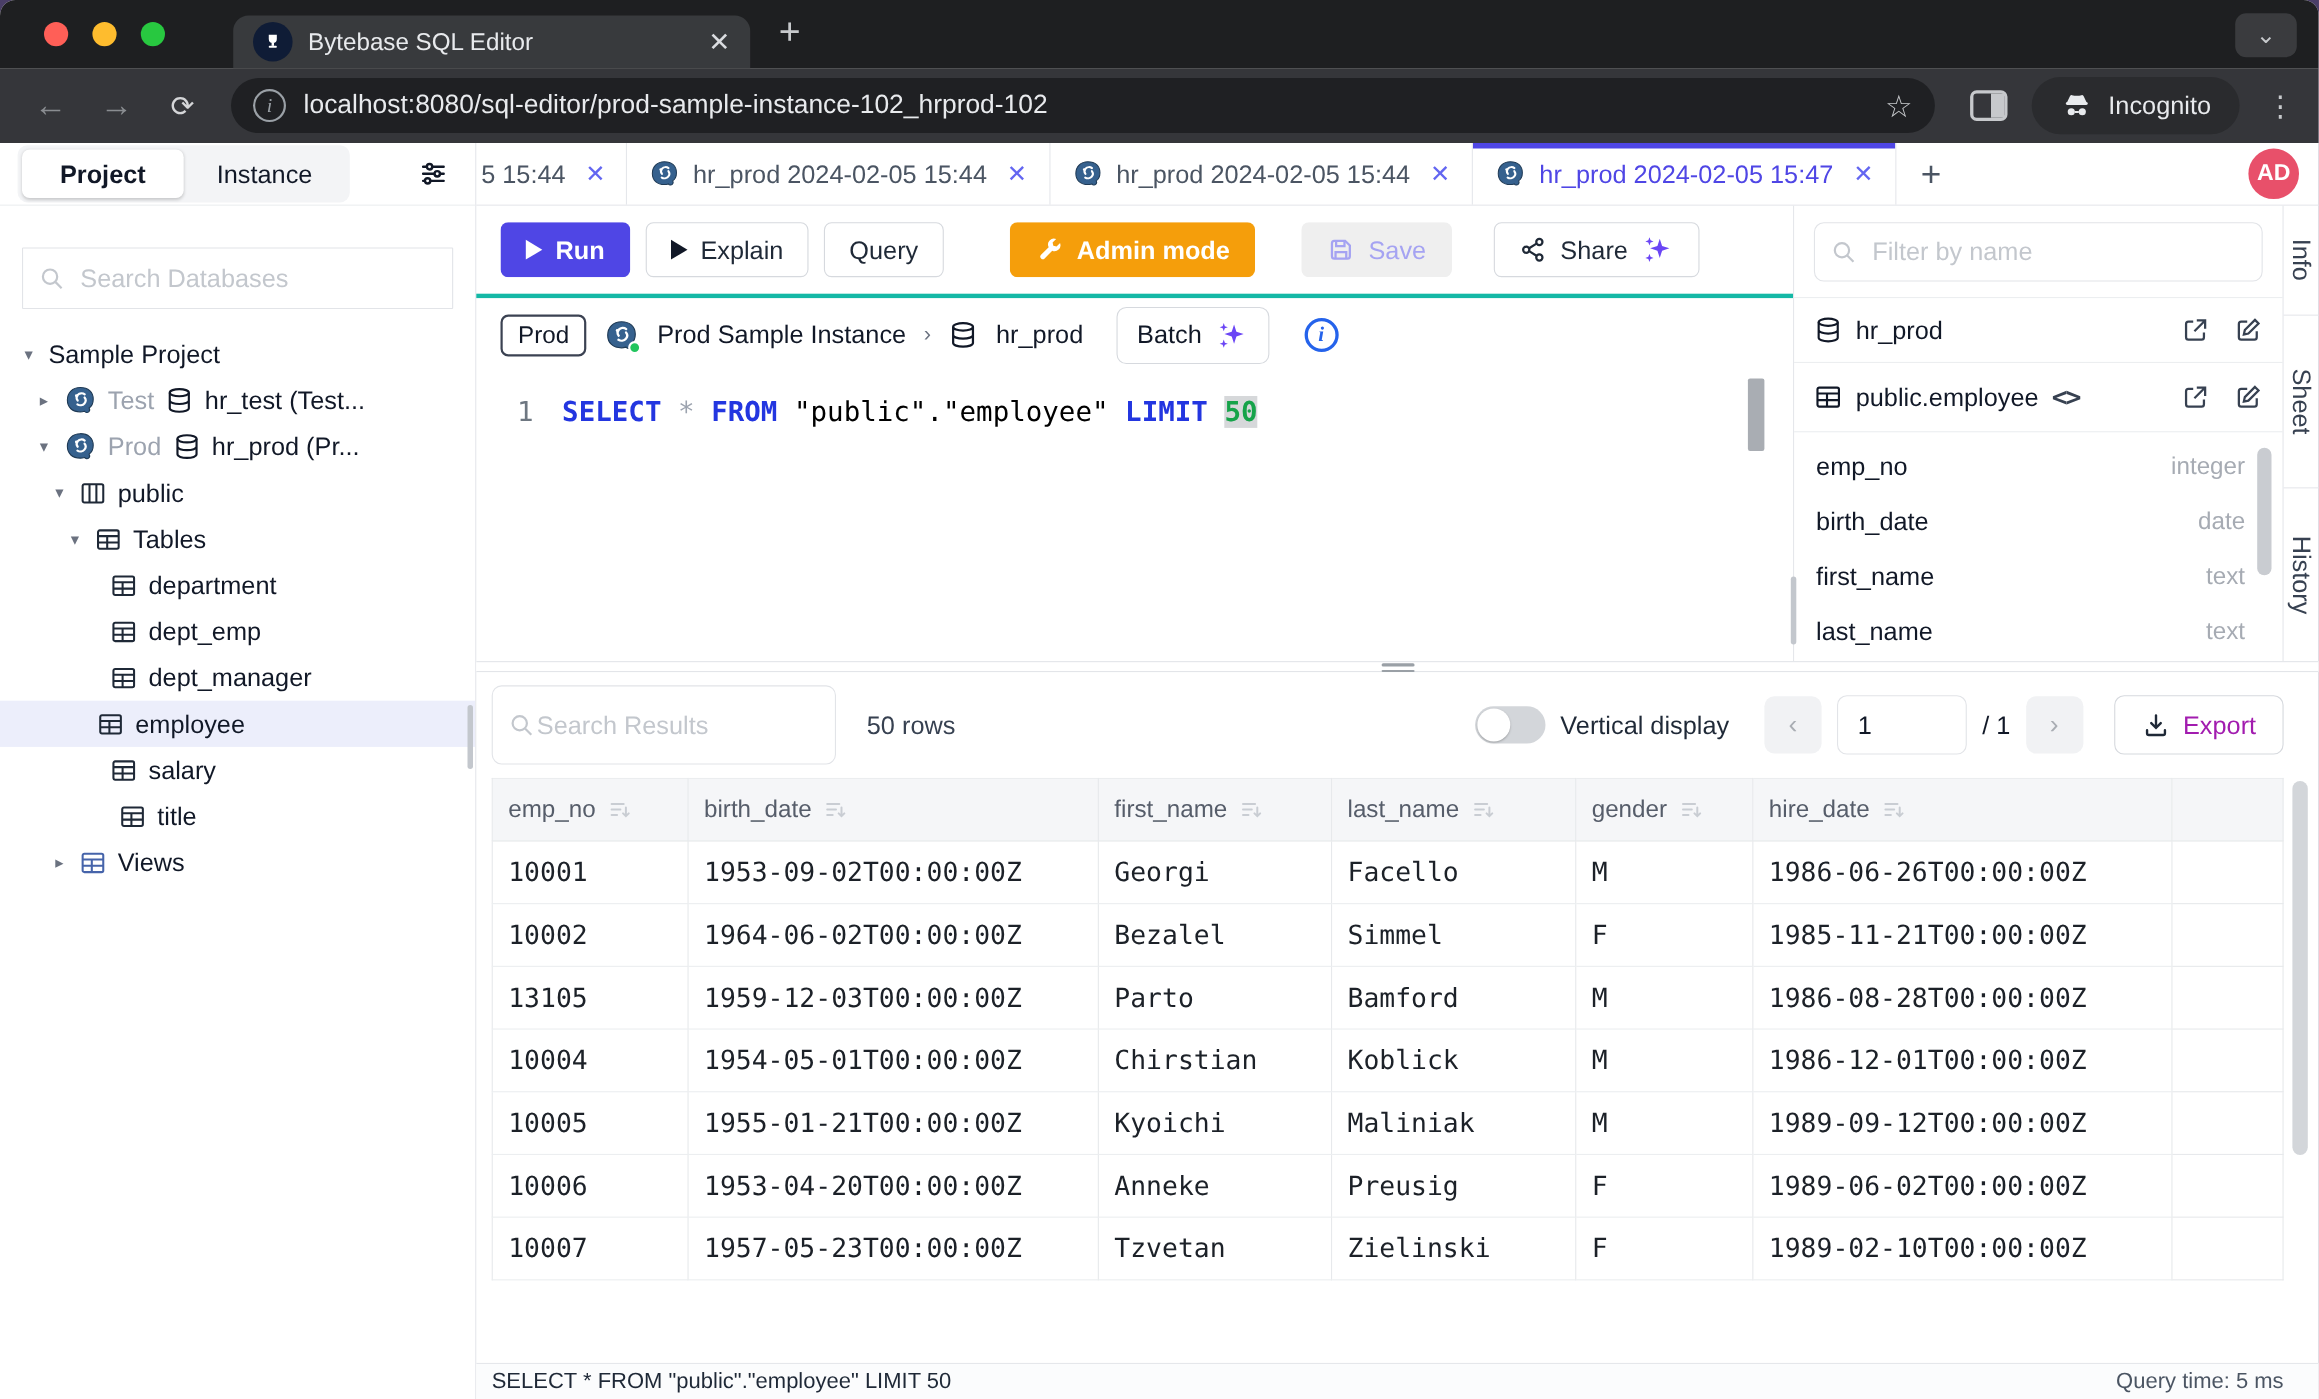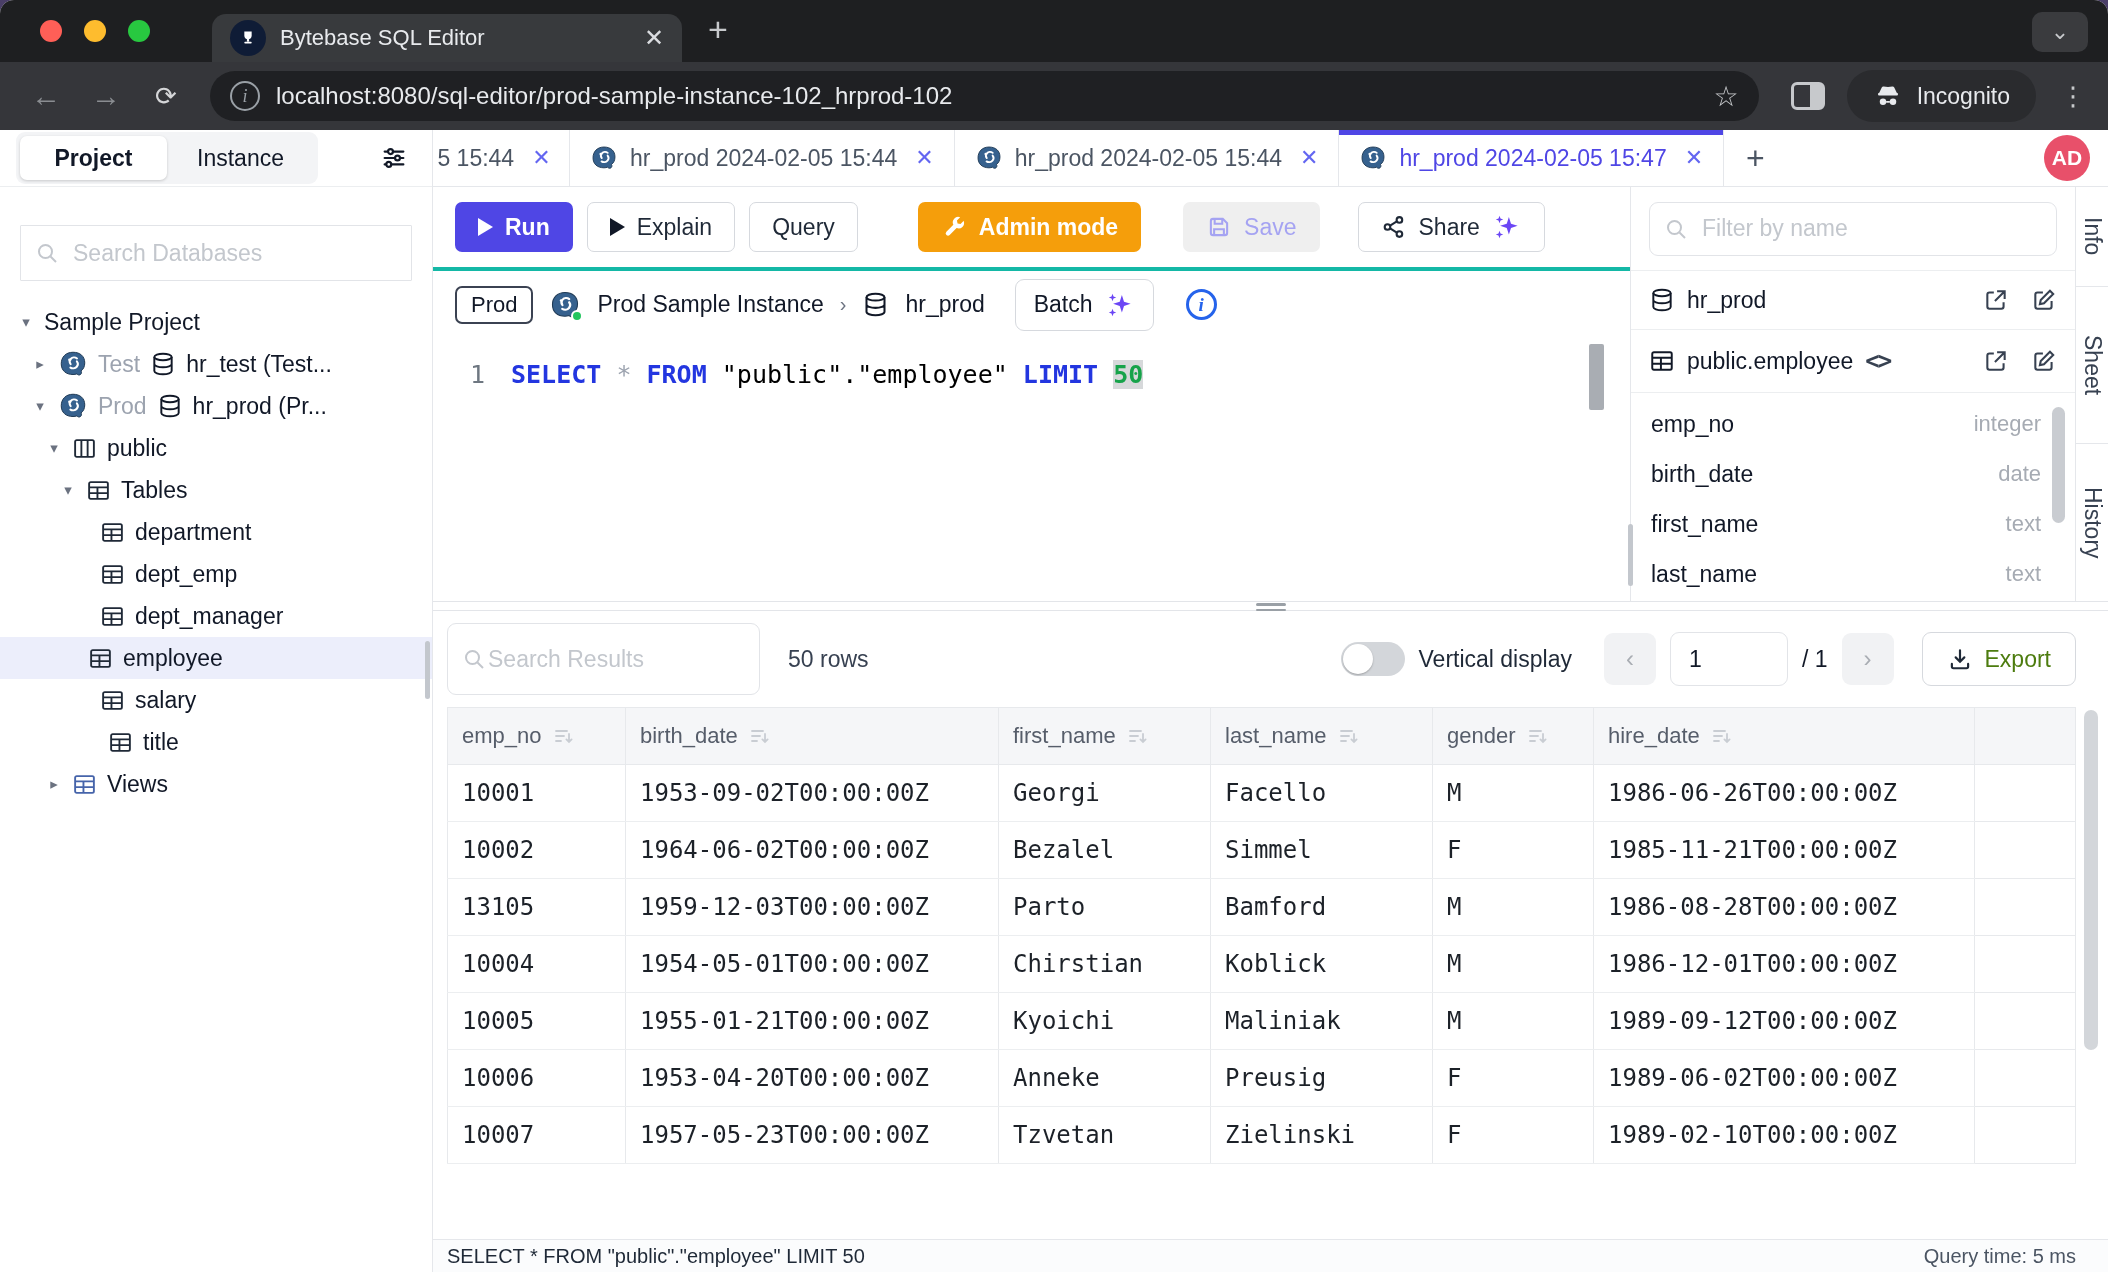--- a/index.html
+++ b/index.html
@@ -106,21 +106,21 @@
   .rs-bar{height:96px;flex:none;display:flex;align-items:center;padding:0 32px 0 14px;gap:0;}
   .rs-search{width:313px;height:72px;border:1.5px solid #e2e4e8;border-radius:9px;display:flex;align-items:center;padding:0 14px;gap:0;flex:none;}
   .rowcount{font-size:23px;color:#374151;margin-left:28px;}
   .rs-right{margin-left:auto;display:flex;align-items:center;}
   .toggle{width:64px;height:34px;background:#d3d6da;border-radius:17px;position:relative;flex:none;}
   .toggle .knob{position:absolute;left:2px;top:2px;width:30px;height:30px;border-radius:50%;background:#fff;box-shadow:0 1px 2px rgba(0,0,0,.25);}
   .tog-label{font-size:23px;color:#1f2937;margin:0 32px 0 14px;}
   .pgbtn{width:52px;height:52px;border-radius:9px;background:#f1f2f4;color:#a9adb3;display:flex;align-items:center;justify-content:center;font-size:24px;flex:none;}
   .pg-in{width:118px;height:54px;border:1.5px solid #e2e4e8;border-radius:9px;margin:0 14px;font-size:23px;color:#111827;padding:0 18px;outline:none;font-family:"Liberation Sans",sans-serif;}
   .pg-total{font-size:23px;color:#111827;margin-right:14px;}
-  .export{height:54px;border:1.5px solid #d6d9de;border-radius:9px;display:flex;align-items:center;gap:12px;padding:0 24px;font-size:23px;color:#4d7c0f;margin-left:28px;background:#fff;}
+  .export{height:54px;border:1.5px solid #d6d9de;border-radius:9px;display:flex;align-items:center;gap:12px;padding:0 24px;font-size:23px;color:#a21caf;margin-left:28px;background:#fff;}
   .grid-wrap{flex:1;min-height:0;overflow:hidden;padding-left:14px;position:relative;}
   table.grid{border-collapse:collapse;table-layout:fixed;width:1628px;}
   .grid col.c0{width:178px}.grid col.c1{width:373px}.grid col.c2{width:212px}.grid col.c3{width:222px}.grid col.c4{width:161px}.grid col.c5{width:381px}.grid col.c6{width:101px}
   .grid th{height:57px;background:#f5f6f8;border:1px solid #e7e9ec;border-left:0;font-weight:400;color:#565d6a;font-size:22px;text-align:left;padding:0 0 0 14px;}
   .grid th .hwrap{display:flex;align-items:center;gap:10px;}
   .grid td{height:57px;border-right:1px solid #e7e9ec;border-bottom:1px solid #eceef0;font-family:"DejaVu Sans Mono",monospace;font-size:24px;color:#1c2128;padding:0 0 0 14px;white-space:nowrap;overflow:hidden;}
   .grid th:first-child,.grid td:first-child{border-left:1px solid #e7e9ec;}
   .grid th.filler,.grid td.filler{border-bottom-color:#e7e9ec;}
   .grid-scroll{position:absolute;right:10px;top:3px;width:14px;height:340px;background:#d3d6da;border-radius:7px;}
   .rs-footer{height:33px;flex:none;border-top:1px solid #e5e7eb;background:#fbfcfd;display:flex;align-items:center;padding:0 32px 0 14px;font-size:20px;color:#1f2937;}

